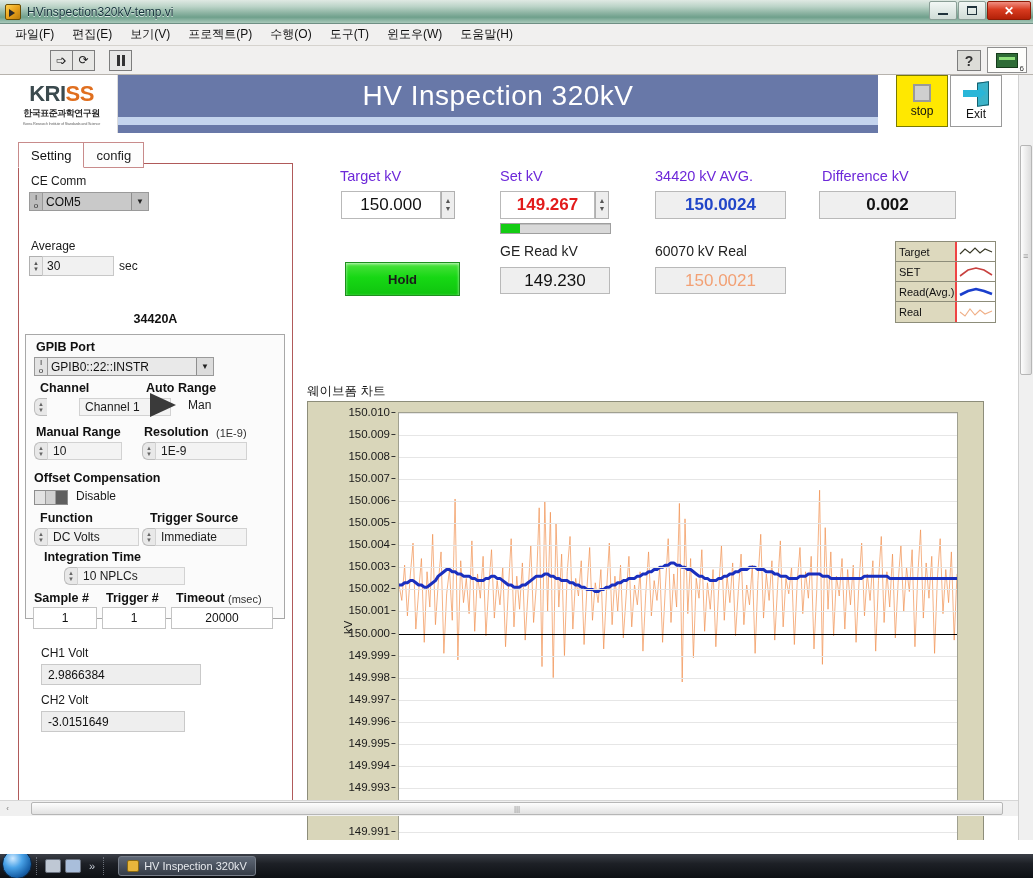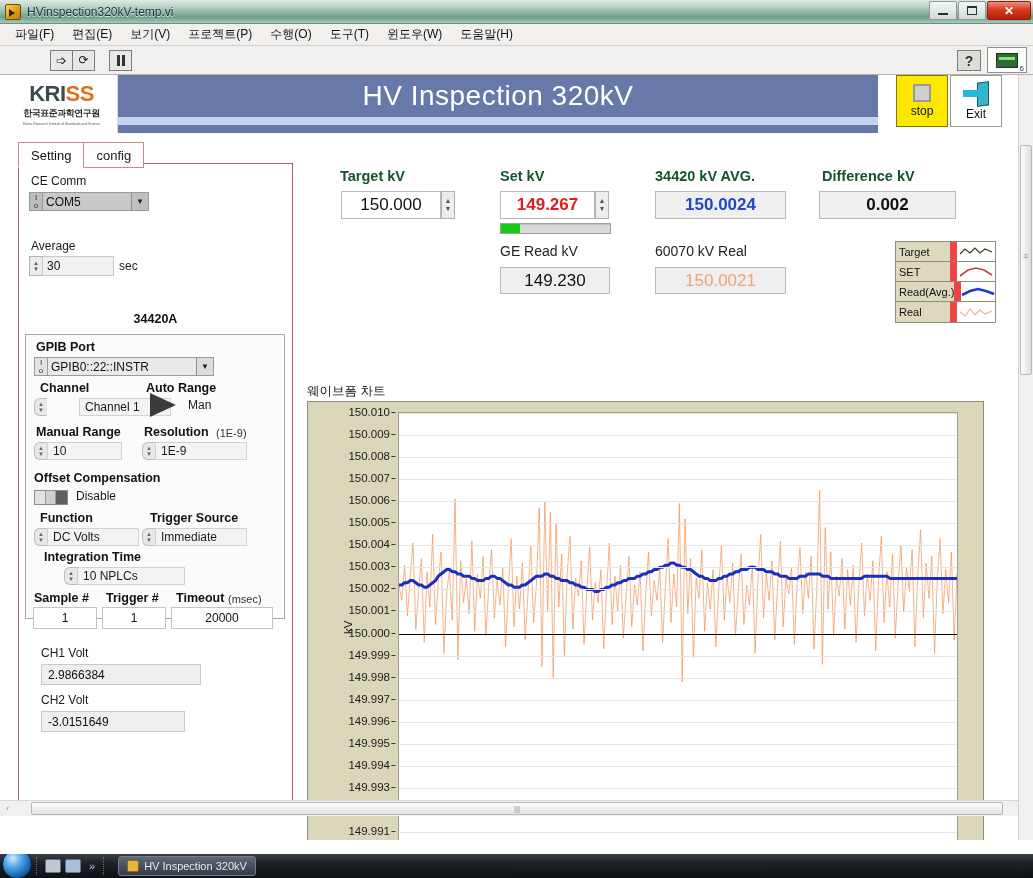--- a/index.html
+++ b/index.html
@@ -215,21 +215,21 @@
   .toggle-sw {
     width:34px; height:15px; background:#b8b8b8; border:1px solid #8d8d8d; display:flex;
   }
   .toggle-sw i { display:block; width:11px; height:13px; background:#e2e2e2; border-right:1px solid #9a9a9a; }
   .toggle-sw i:nth-child(2){ background:#d0d0d0; }
   .toggle-sw i:nth-child(3){ background:#5f5f5f; border-right:none; }
 
   .tri-btn { width:0; height:0; border-left:26px solid #3a3a3a; border-top:12px solid transparent; border-bottom:12px solid transparent; }
 
   
-  .ro-label { font-size:14.5px; font-weight:bold; color:#14532d; }
+  .ro-label { font-size:14.5px; font-weight:normal; color:#6d28d9; }
   .ro-label.norm { font-weight:normal; font-size:14px; color:#222; }
   .ro-box {
     border:1px solid #b9b9b9; background:#efefef;
     display:flex; align-items:center; justify-content:center;
     font-size:17px; color:#111;
   }
   .ro-box.white { background:#ffffff; }
   .ro-spin {
     width:14px; border:1px solid #b0b0b0; background:#ededed;
     display:flex; flex-direction:column; align-items:center; justify-content:center;
@@ -251,21 +251,21 @@
   }
 
   
   .legend {
     position:absolute; right:22px; top:166px; width:101px;
     border:1px solid #8d8d7a; background:#d9d6ba;
   }
   .leg-row { display:flex; height:20px; border-bottom:1px solid #8d8d7a; }
   .leg-row:last-child { border-bottom:none; }
   .leg-name { flex:1; font-size:11px; color:#111; padding-left:3px; display:flex; align-items:center;
-    background:#ddd9be; border-right:7px solid #ef4444; }
+    background:#ddd9be; border-right:2px solid #ef4444; }
   .leg-swatch { width:38px; background:#ffffff; display:flex; align-items:center; justify-content:center; }
 
   
   .chart-title { position:absolute; left:307px; top:308px; font-size:12.5px; color:#111; }
   .chart-wrap {
     position:absolute; left:307px; top:326px; width:677px; height:495px;
     background:#d9d6ba; border:1px solid #8d8d7a;
   }
   .plot {
     position:absolute; left:90px; top:10px; width:560px; height:443px;
@@ -526,20 +526,21 @@
     </div>
 
     <div style="position:absolute;left:340px;top:93px;" class="ro-label">Target kV</div>
     <div style="position:absolute;left:341px;top:116px;display:flex;">
       <div class="ro-box white" style="width:100px;height:28px;">150.000</div>
       <div class="ro-spin">
           <i>▲</i>
           <i>▼</i>
         </div>
     </div>
+    <div class="hold-btn" style="position:absolute;left:345px;top:187px;">Hold</div>
 
     <div style="position:absolute;left:500px;top:93px;" class="ro-label">Set kV</div>
     <div style="position:absolute;left:500px;top:116px;display:flex;">
       <div class="ro-box white" style="width:95px;height:28px;color:#e21b1b;font-weight:bold;">149.267</div>
       <div class="ro-spin">
           <i>▲</i>
           <i>▼</i>
         </div>
     </div>
     <div class="progress-track" style="position:absolute;left:500px;top:148px;width:111px;">

